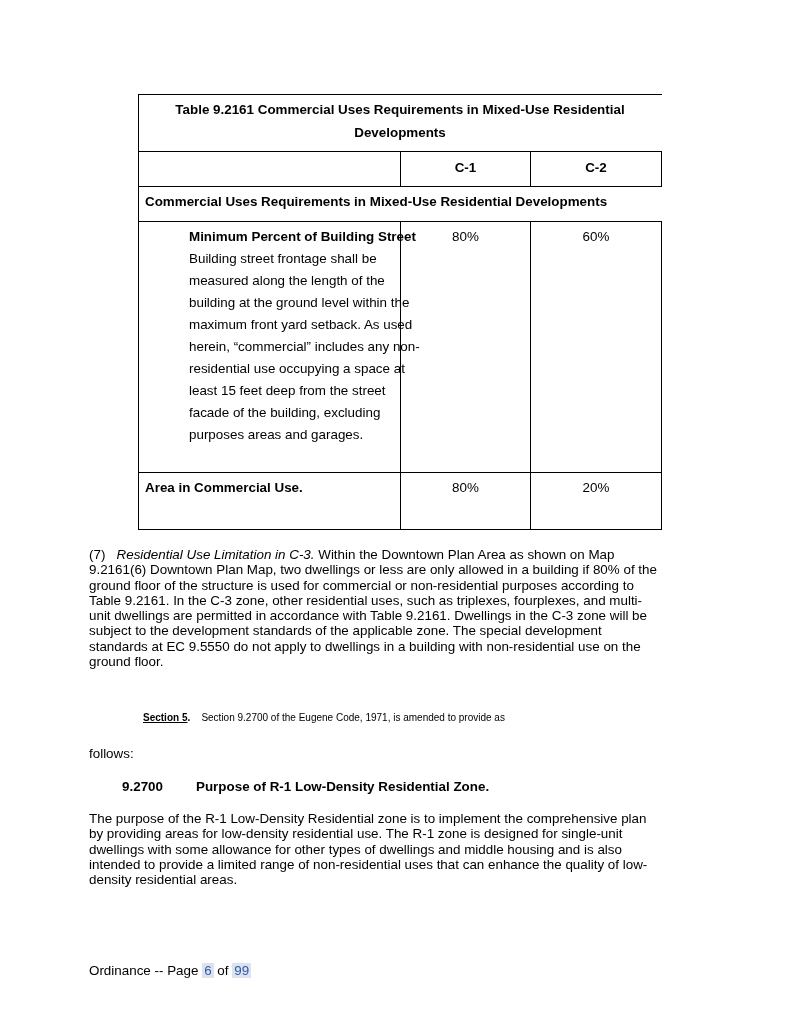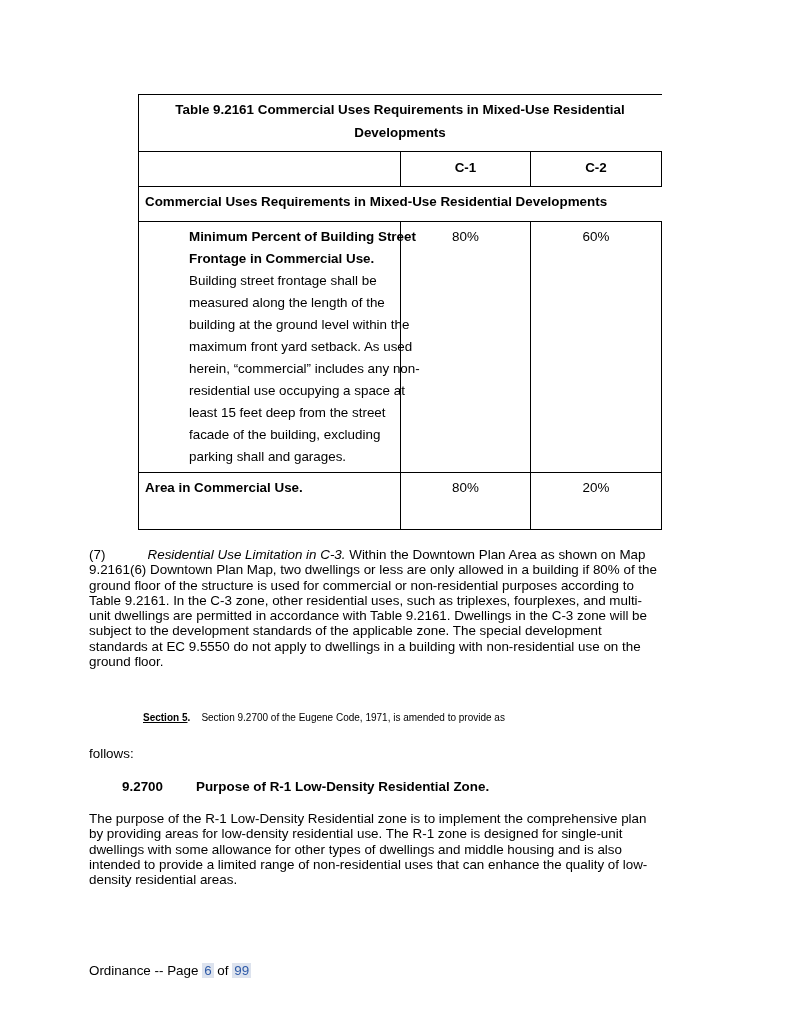--- a/index.html
+++ b/index.html
@@ -66,21 +66,21 @@
     }
 
     .para {
       position: absolute;
       left: 89px;
       width: 625px;
       font-size: 13.4px;
       line-height: 15.3px;
     }
     .para .line { display: block; white-space: nowrap; }
-    .italic { font-style: italic; margin-left: 31px; }
+    .italic { font-style: italic; }
 
     .section5 {
       position: absolute;
       left: 143px; top: 712px;
       font-size: 10px;
       white-space: nowrap;
     }
     .section5 .label {
       font-weight: bold;
       text-decoration: underline;
@@ -142,30 +142,29 @@
       <div>Developments</div>
     </div>
 
     <div class="cell-text col-head" style="left:401px; width:129px;">C-1</div>
     <div class="cell-text col-head" style="left:531px; width:130px;">C-2</div>
 
     <div class="cell-text section-row">Commercial Uses Requirements in Mixed-Use Residential Developments</div>
 
     <div class="cell-text row1-label">
       <div class="bold">Minimum Percent of Building Street</div>
-      <div class="bold">Frontage in Commercial Use.</div>
       <div>Building street frontage shall be</div>
       <div>measured along the length of the</div>
       <div>building at the ground level within the</div>
       <div>maximum front yard setback. As used</div>
       <div>herein, “commercial” includes any non-</div>
       <div>residential use occupying a space at</div>
       <div>least 15 feet deep from the street</div>
       <div>facade of the building, excluding</div>
-      <div>parking shall and garages.</div>
+      <div>purposes areas and garages.</div>
     </div>
     <div class="cell-text val" style="left:401px; top:226px; width:129px;">80%</div>
     <div class="cell-text val" style="left:531px; top:226px; width:130px;">60%</div>
 
     <div class="cell-text row2-label">
       <div>Area in Commercial Use.</div>
     </div>
     <div class="cell-text val" style="left:401px; top:477px; width:129px;">80%</div>
     <div class="cell-text val" style="left:531px; top:477px; width:130px;">20%</div>
   </div>

